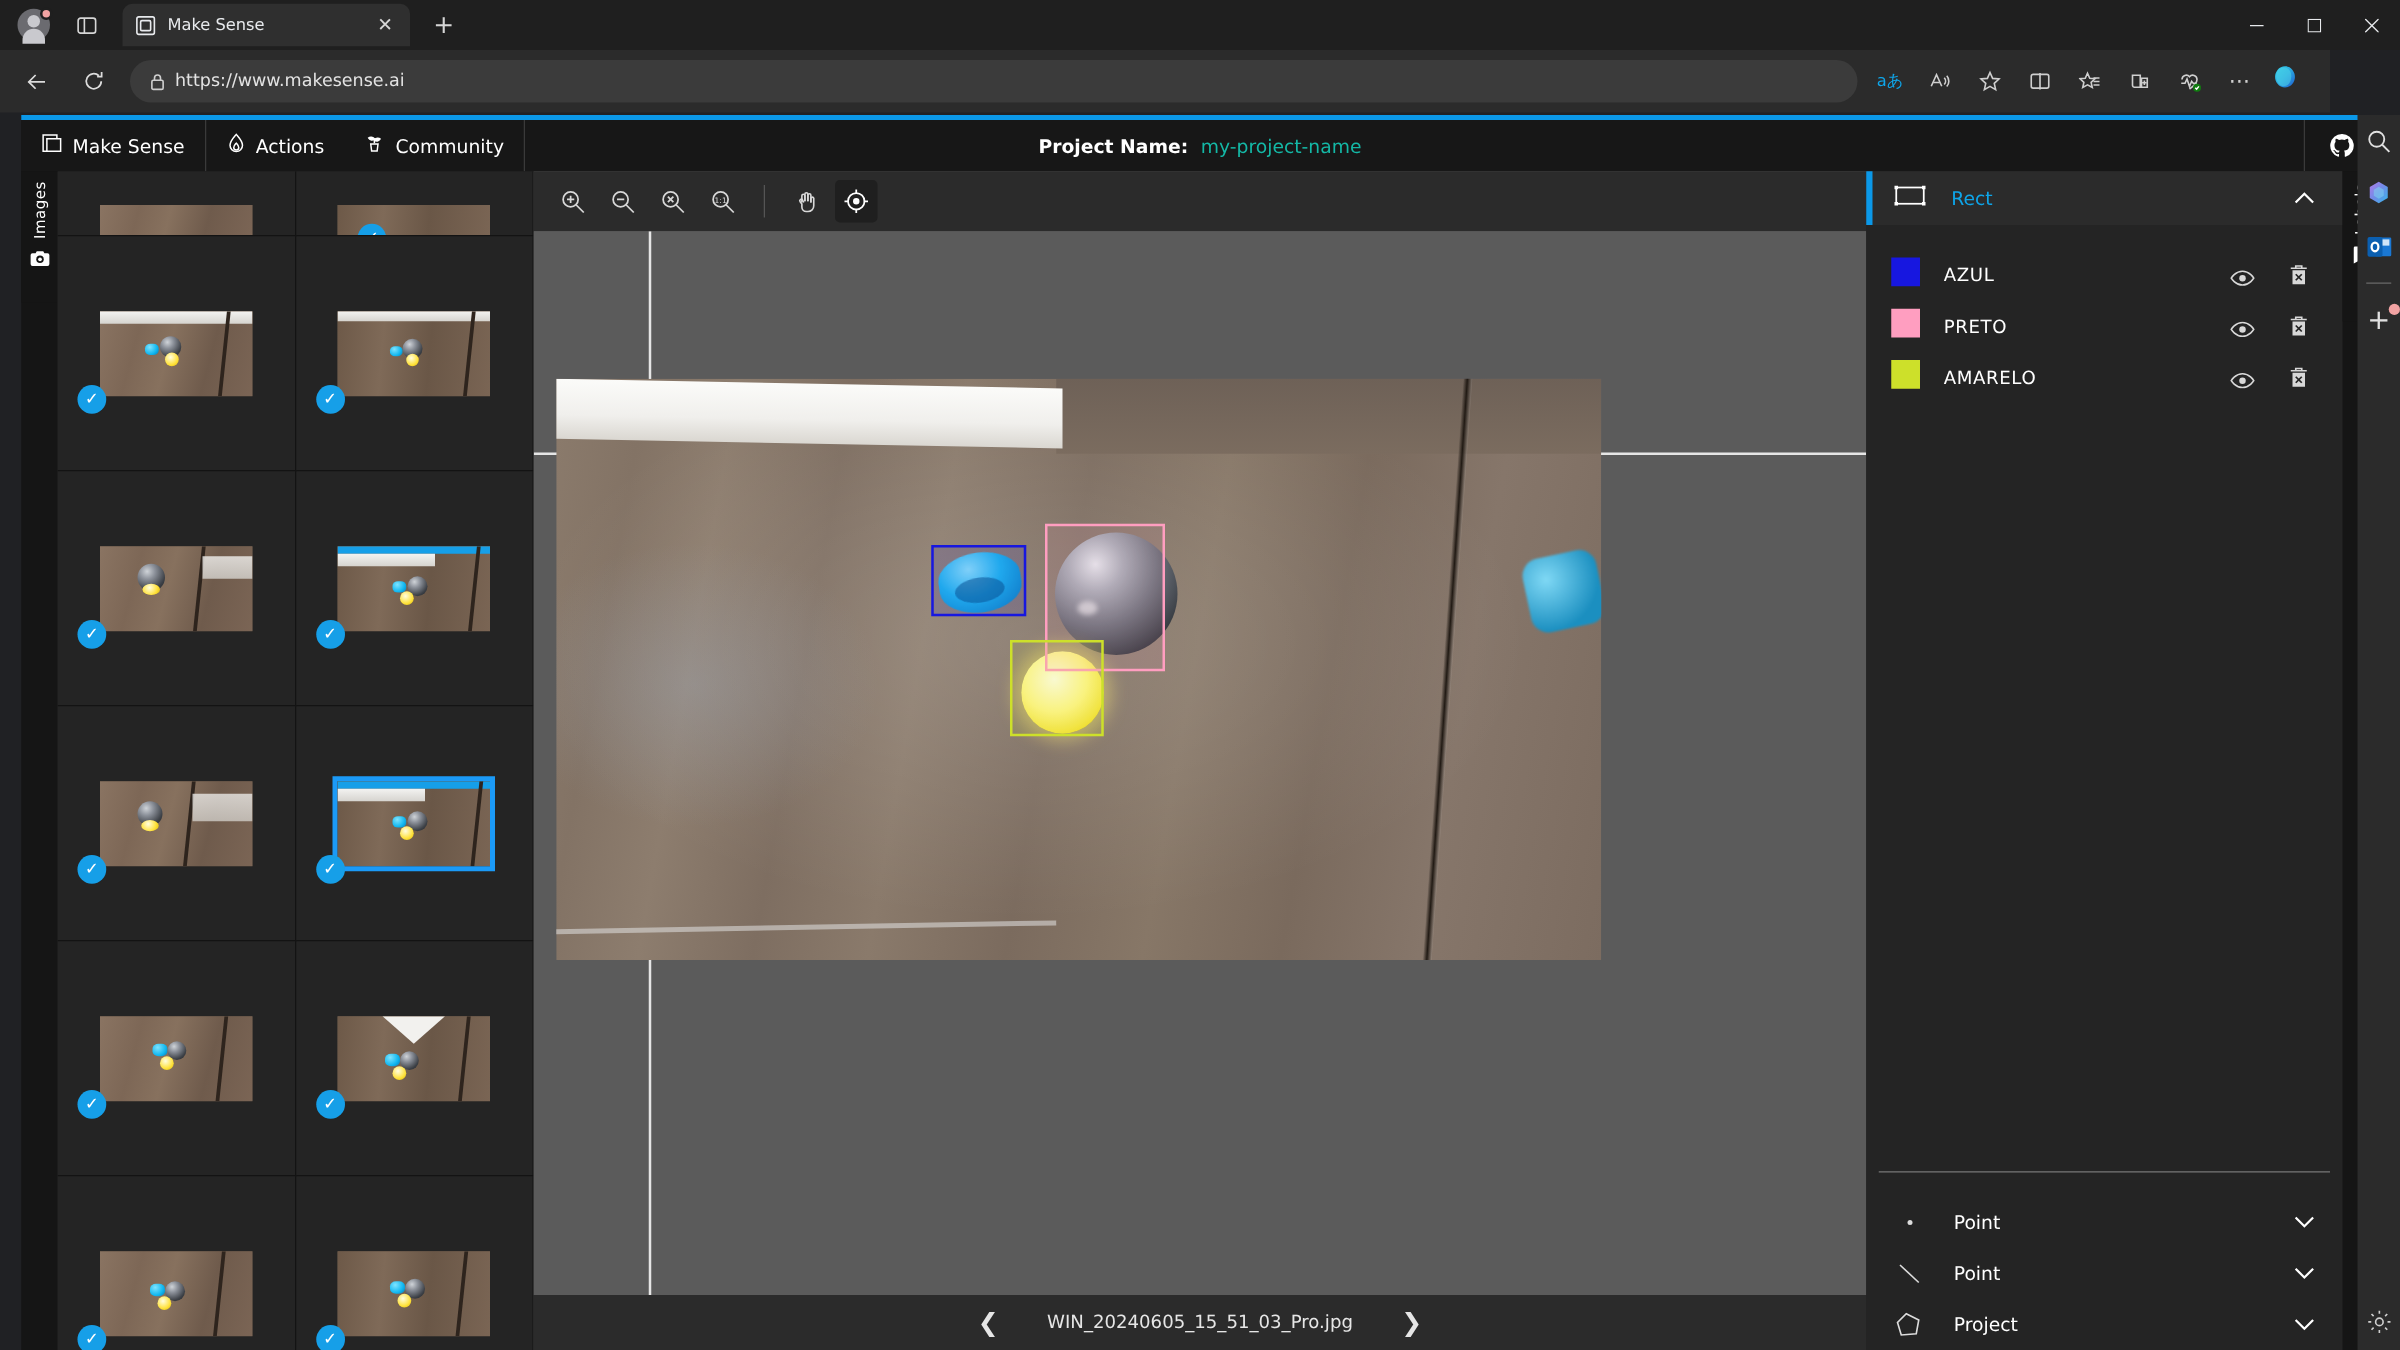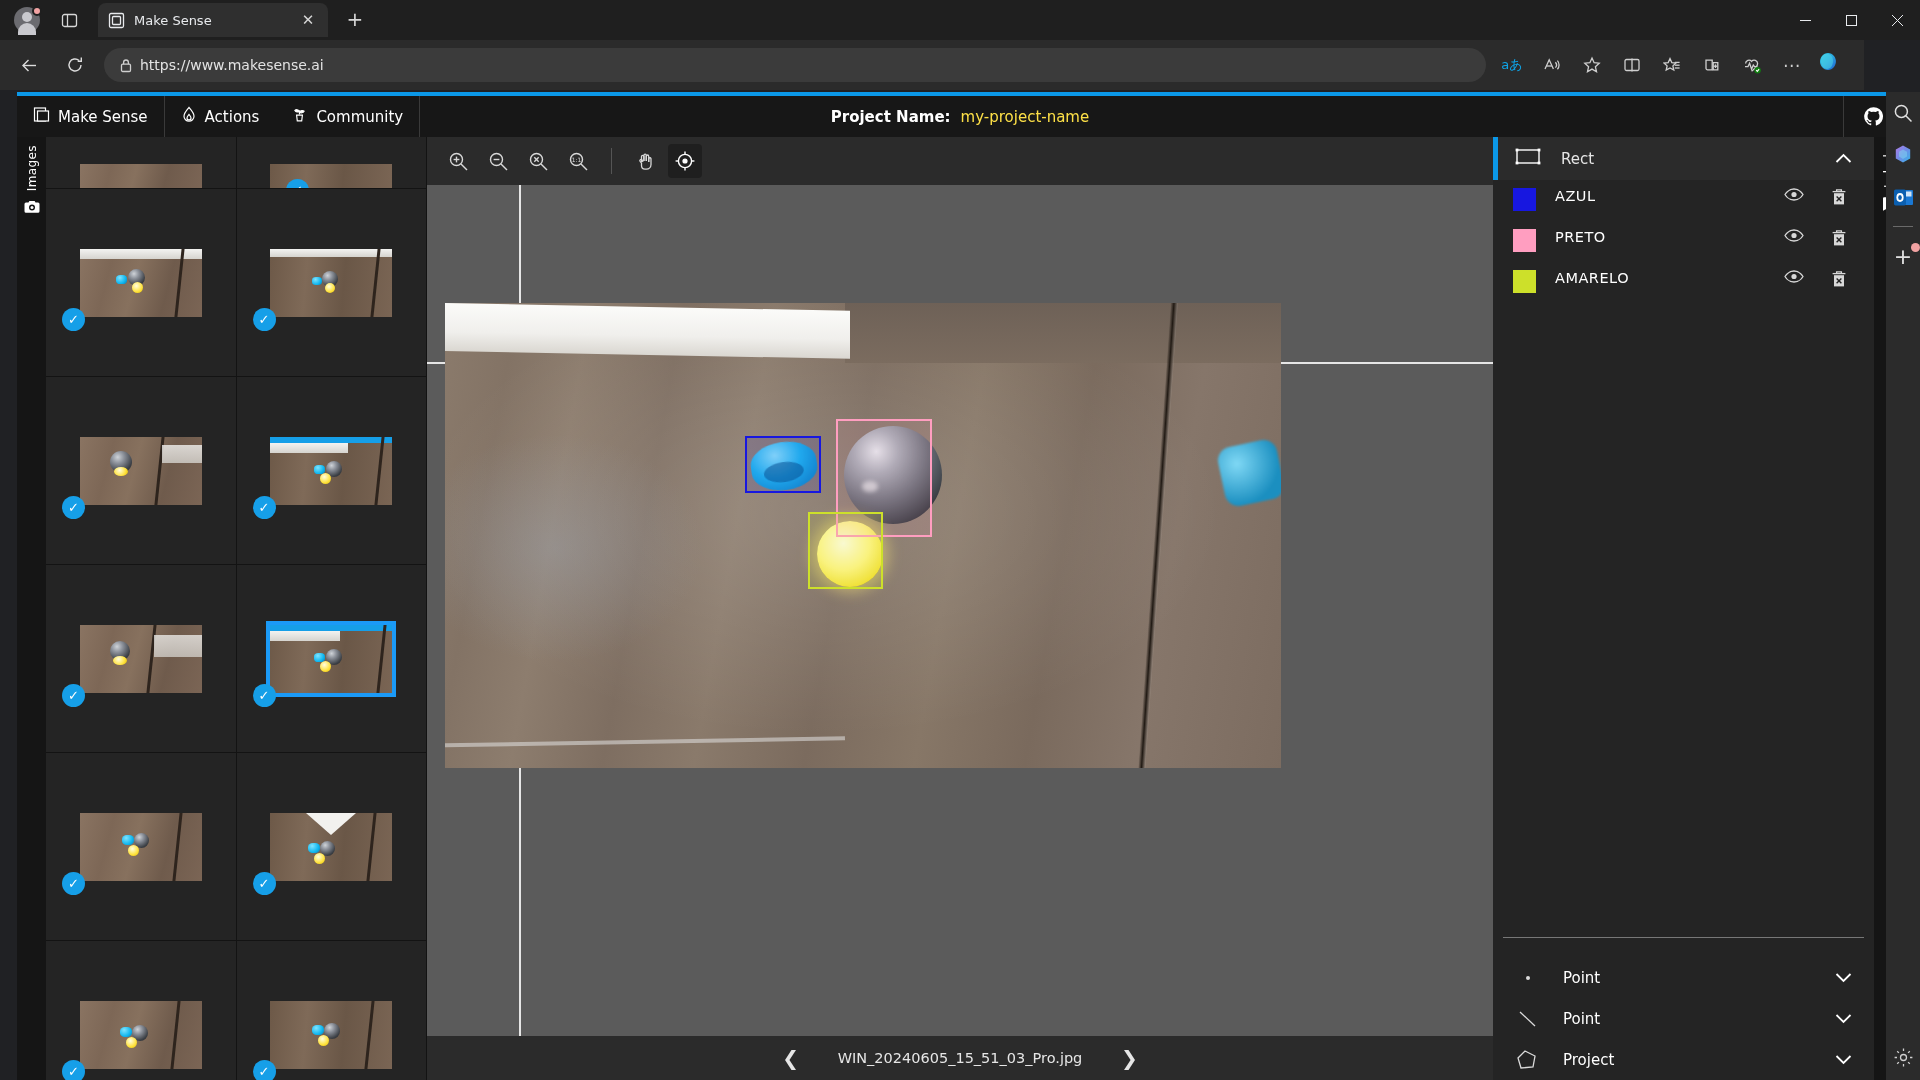--- a/index.html
+++ b/index.html
@@ -97,21 +97,21 @@
     display: flex; align-items: center; gap: 8px; padding: 0 16px;
     height: 41px; color: #ffffff; font-size: 15px; white-space: nowrap;
   }
   .ms-sep { width: 1px; height: 41px; background: #3a3a3a; }
   .ms-project {
     position: absolute; left: 0; right: 0; top: 0; height: 41px;
     display: flex; align-items: center; justify-content: center;
     gap: 10px; pointer-events: none;
   }
   .ms-proj-label { color: #ffffff; font-size: 15px; font-weight: bold; }
-  .ms-proj-value { color: #fde047; font-size: 15px; }
+  .ms-proj-value { color: #14b8a6; font-size: 15px; }
   .ms-gh {
     position: absolute; right: 0; top: 0; width: 60px; height: 41px;
     display: flex; align-items: center; justify-content: center;
     border-left: 1px solid #3a3a3a;
   }
 
   
   .vtab-left {
     position: absolute; left: 0; top: 41px; width: 29px; height: 105px;
     background: #151515; display: flex; flex-direction: column;
@@ -297,25 +297,25 @@
     position: absolute; right: 29px; top: 41px; width: 381px; bottom: 0;
     background: #242424;
   }
   .lp-header {
     position: relative; height: 43px; background: #2b2b2b;
     display: flex; align-items: center; padding-left: 22px; gap: 20px;
   }
   .lp-accent {
     position: absolute; left: 0; top: 0; width: 5px; height: 43px; background: #0b98e8;
   }
-  .lp-title { color: #e5e5e5; font-size: 15px; flex: 1 1 auto; }
+  .lp-title { color: #0ea5e9; font-size: 15px; flex: 1 1 auto; }
   .lp-chev { color: #ffffff; font-size: 15px; margin-right: 22px; }
   .lp-list { padding-top: 8px; }
   .label-row {
-    height: 41px; display: flex; align-items: flex-start; padding: 0 22px 0 20px; gap: 19px;
+    height: 41px; display: flex; align-items: flex-end; padding: 0 22px 0 20px; gap: 19px;
   }
   .swatch { width: 23px; height: 23px; flex: 0 0 23px; }
   .label-name { color: #ffffff; font-size: 14.5px; flex: 1 1 auto; letter-spacing: 0.5px; }
   .row-ico { width: 26px; display: flex; justify-content: center; color: #d8d8d8; }
   .lp-divider {
     position: absolute; left: 10px; right: 10px; bottom: 142px; height: 1px; background: #777;
   }
   .lp-bottom { position: absolute; left: 0; right: 0; bottom: 0; }
   .lp-item {
     height: 41px; display: flex; align-items: center; padding: 0 22px 0 22px; gap: 22px;

